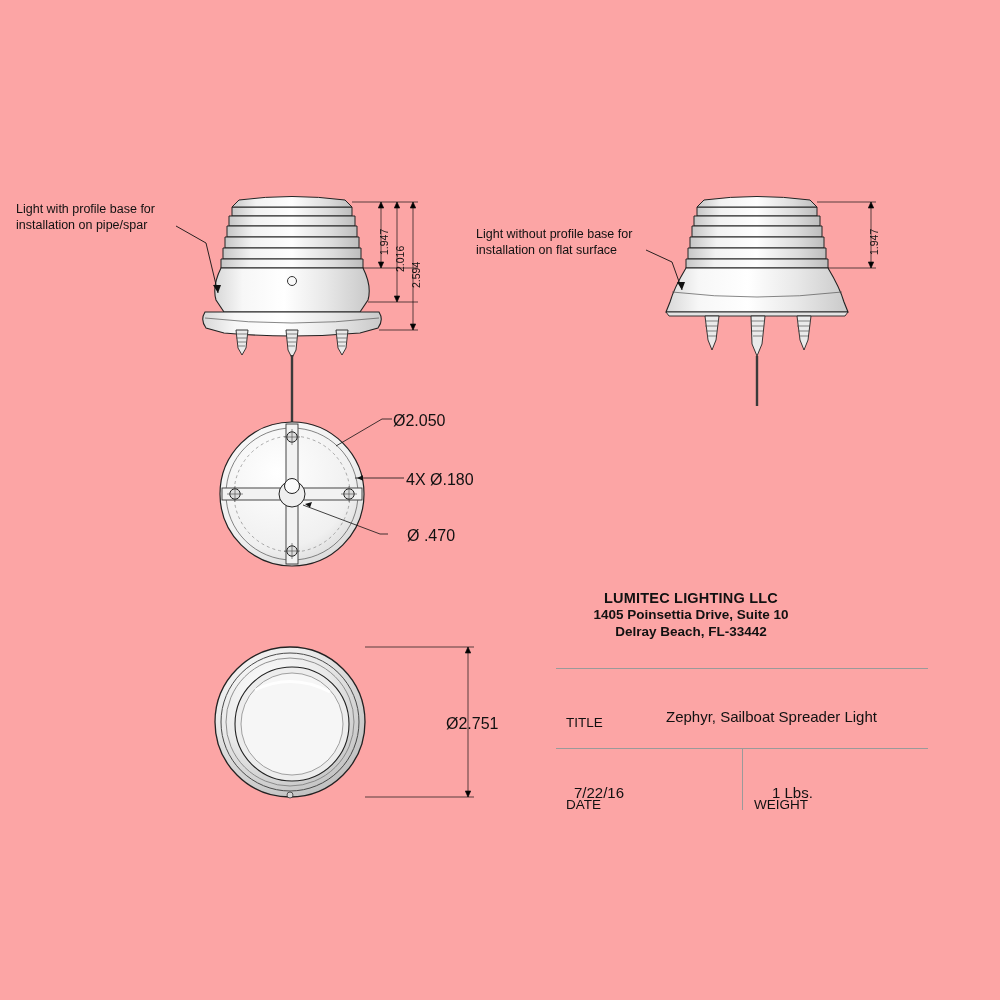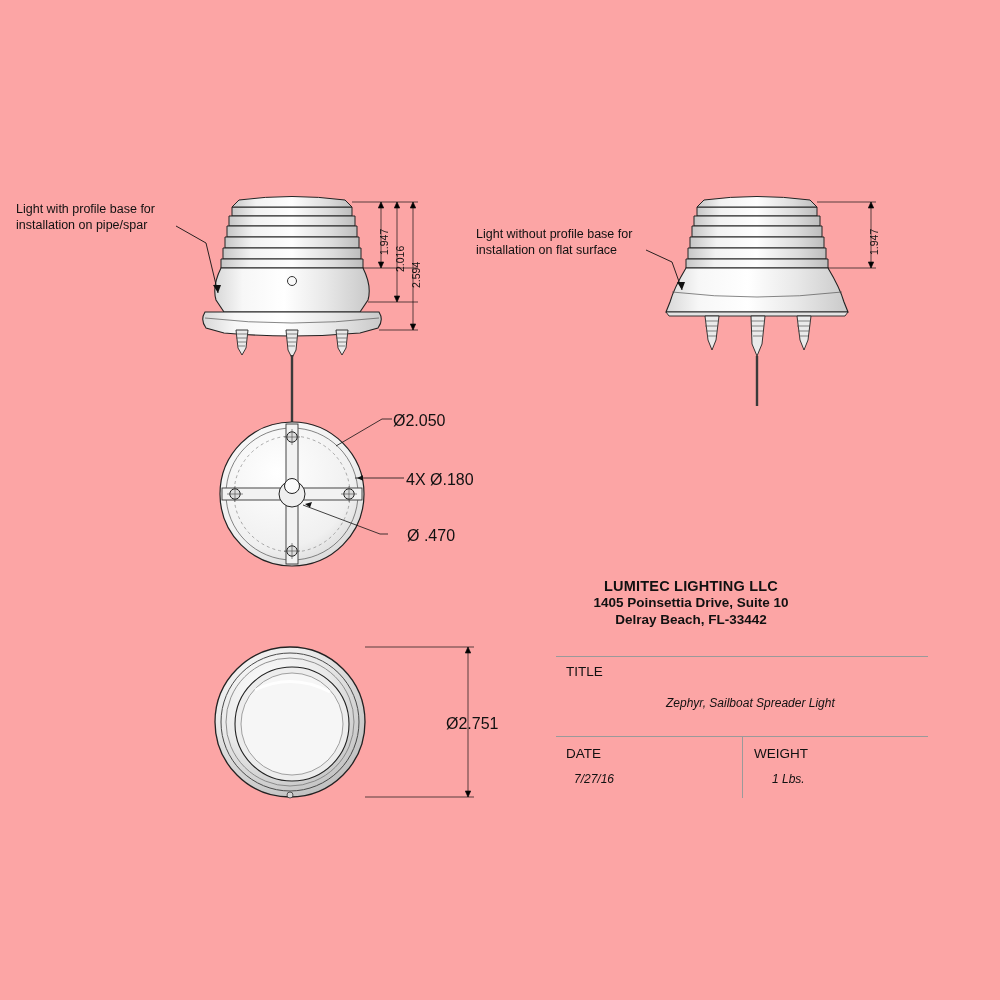--- a/index.html
+++ b/index.html
@@ -39,21 +39,21 @@
     color: #111;
     white-space: nowrap;
     transform: rotate(-90deg);
     transform-origin: left top;
   }
 
   
   .tb {
     position: absolute;
     left: 556px;
-    top: 568px;
+    top: 580px;
     width: 372px;
     height: 230px;
   }
   .tb-line {
     position: absolute;
     background: #9a9a9a;
     height: 1px;
   }
   .tb-vline {
     position: absolute;
@@ -104,26 +104,26 @@
     width: 118px;
     text-align: center;
     font-size: 6.2px;
     letter-spacing: .4px;
     color: #222;
   }
   .tb-label {
     position: absolute;
     font-size: 13.5px;
     color: #111;
+    margin-top: 39px;
   }
   .tb-value {
     position: absolute;
-    font-size: 12px;
-    color: #111;
-    font-style: italic;
+    font-size: 15px;
+    color: #111;
   }
   svg { display: block; }
 </style>
 </head>
 <body>
 
 <div class="sheet">
 
   <svg class="abs" width="1000" height="1000" viewBox="0 0 1000 1000" style="left:0; top:0;">
     <defs>
@@ -329,19 +329,19 @@
 
 
     <div class="tb-line" style="left:0; top:88px; width:372px;"></div>
     <div class="tb-line" style="left:0; top:168px; width:372px;"></div>
     <div class="tb-vline" style="left:186px; top:168px; height:62px;"></div>
 
     <div class="tb-label" style="left:10px; top:96px;">TITLE</div>
     <div class="tb-value" style="left:110px; top:128px;">Zephyr, Sailboat Spreader Light</div>
 
     <div class="tb-label" style="left:10px; top:178px;">DATE</div>
-    <div class="tb-value" style="left:18px; top:204px;">7/27/16</div>
+    <div class="tb-value" style="left:18px; top:204px;">7/22/16</div>
 
     <div class="tb-label" style="left:198px; top:178px;">WEIGHT</div>
     <div class="tb-value" style="left:216px; top:204px;">1 Lbs.</div>
   </div>
 
 </div>
 
 </body></html>

